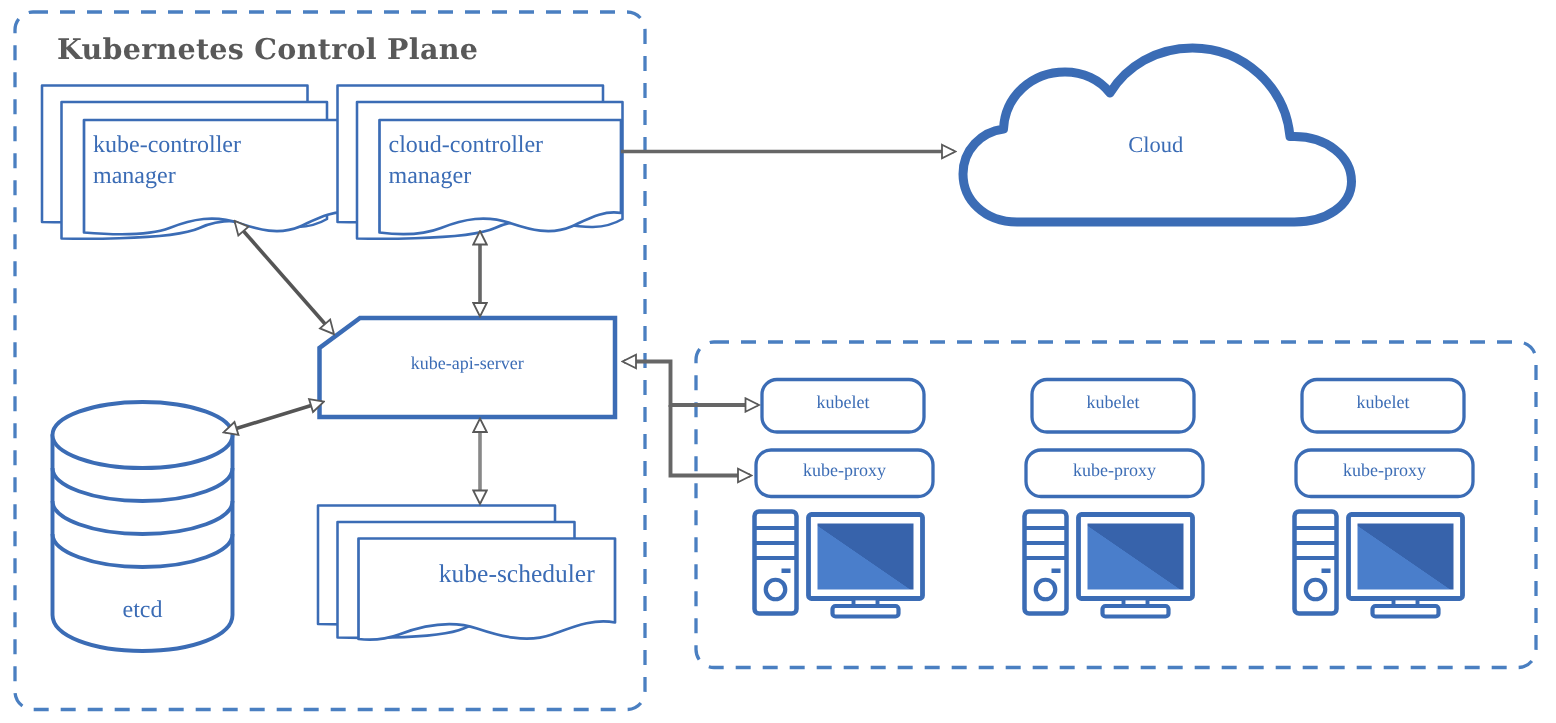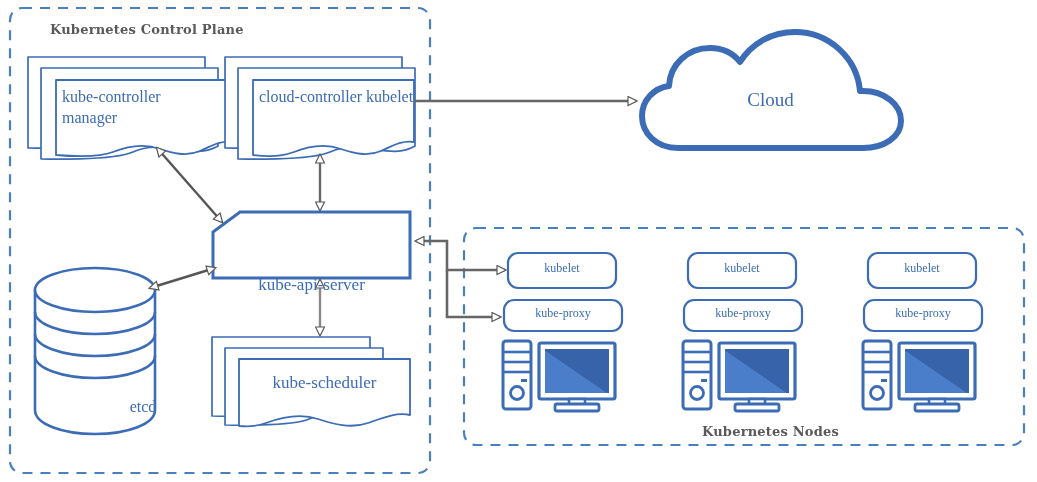--- a/index.html
+++ b/index.html
@@ -6,38 +6,37 @@
   body{
     font-family:"Liberation Serif", serif;
     width:1037px;height:482px;overflow:hidden;
   }
   #canvas{position:relative;width:1037px;height:482px;background:#fff;}
   svg.layer{position:absolute;left:0;top:0;width:1037px;height:482px;}
   .grp-label{
     position:absolute;
     font-family:"DejaVu Serif", serif;
     font-weight:700;
-    font-size:13px;
+    font-size:19px;
     color:#595959;
     letter-spacing:.2px;
     white-space:nowrap;
-    margin-left:12px;
   }
   .shape-label{
     position:absolute;
     font-family:"Liberation Serif", serif;
     color:#3b6cb5;
     white-space:nowrap;
     pointer-events:none;
   }
   .lbl-doc{font-size:16px;line-height:21px;white-space:normal;}
-  .lbl-api{font-size:17px;margin-top:40px;}
-  .lbl-cloud{font-size:19px;}
+  .lbl-api{font-size:12px;}
+  .lbl-cloud{font-size:15px;}
   .lbl-etcd{font-size:16px;}
-  .lbl-sched{font-size:17px;}
+  .lbl-sched{font-size:17px;padding-left:20px;}
   .lbl-kubelet{font-size:12px;}
   .lbl-proxy{font-size:12px;}
 </style>
 </head>
 <body>
 
 <div id="canvas">
 
   <svg class="layer" viewBox="0 0 1037 482" xmlns="http://www.w3.org/2000/svg">
     <defs>
@@ -188,29 +187,28 @@
 
     <line x1="320" y1="280" x2="320" y2="335" stroke="#888888" stroke-width="2.4" marker-end="url(#ohead)" marker-start="url(#oheadb)"></line>
 
     <path d="M505,270 L447,270 L447,241 L416,241" fill="none" stroke="#666666" stroke-width="2.6" marker-end="url(#ohead)" marker-start="url(#oheadb)"></path>
 
     <path d="M500,317 L447,317 L447,270" fill="none" stroke="#666666" stroke-width="2.6" marker-start="url(#oheadb)"></path>
   </svg>
 
   <div class="grp-label" style="left:38px;top:22px;">Kubernetes Control Plane</div>
 
-  <div class="grp-label" style="left:690px;top:424px;">Kubernetes Nodes</div>
 
   <div class="shape-label lbl-doc" style="left:62px;top:86px;width:155px;">kube-controller manager</div>
 
-  <div class="shape-label lbl-doc" style="left:259px;top:86px;width:155px;">cloud-controller kubelet</div>
+  <div class="shape-label lbl-doc" style="left:259px;top:86px;width:155px;">cloud-controller manager</div>
 
   <div class="shape-label lbl-api" style="left:213px;top:235px;width:197px;text-align:center;">kube-api-server</div>
 
-  <div class="shape-label lbl-etcd" style="left:35px;top:398px;width:120px;text-align:center;margin-left:48px;">etcd</div>
+  <div class="shape-label lbl-etcd" style="left:35px;top:398px;width:120px;text-align:center;">etcd</div>
 
   <div class="shape-label lbl-sched" style="left:239px;top:373px;width:171px;text-align:center;">kube-scheduler</div>
 
   <div class="shape-label lbl-cloud" style="left:678px;top:89px;width:185px;text-align:center;">Cloud</div>
 
   <div class="shape-label lbl-kubelet" style="left:508px;top:261px;width:108px;text-align:center;">kubelet</div>
   <div class="shape-label lbl-proxy" style="left:504px;top:306px;width:118px;text-align:center;">kube-proxy</div>
 
   <div class="shape-label lbl-kubelet" style="left:688px;top:261px;width:108px;text-align:center;">kubelet</div>
   <div class="shape-label lbl-proxy" style="left:684px;top:306px;width:118px;text-align:center;">kube-proxy</div>

